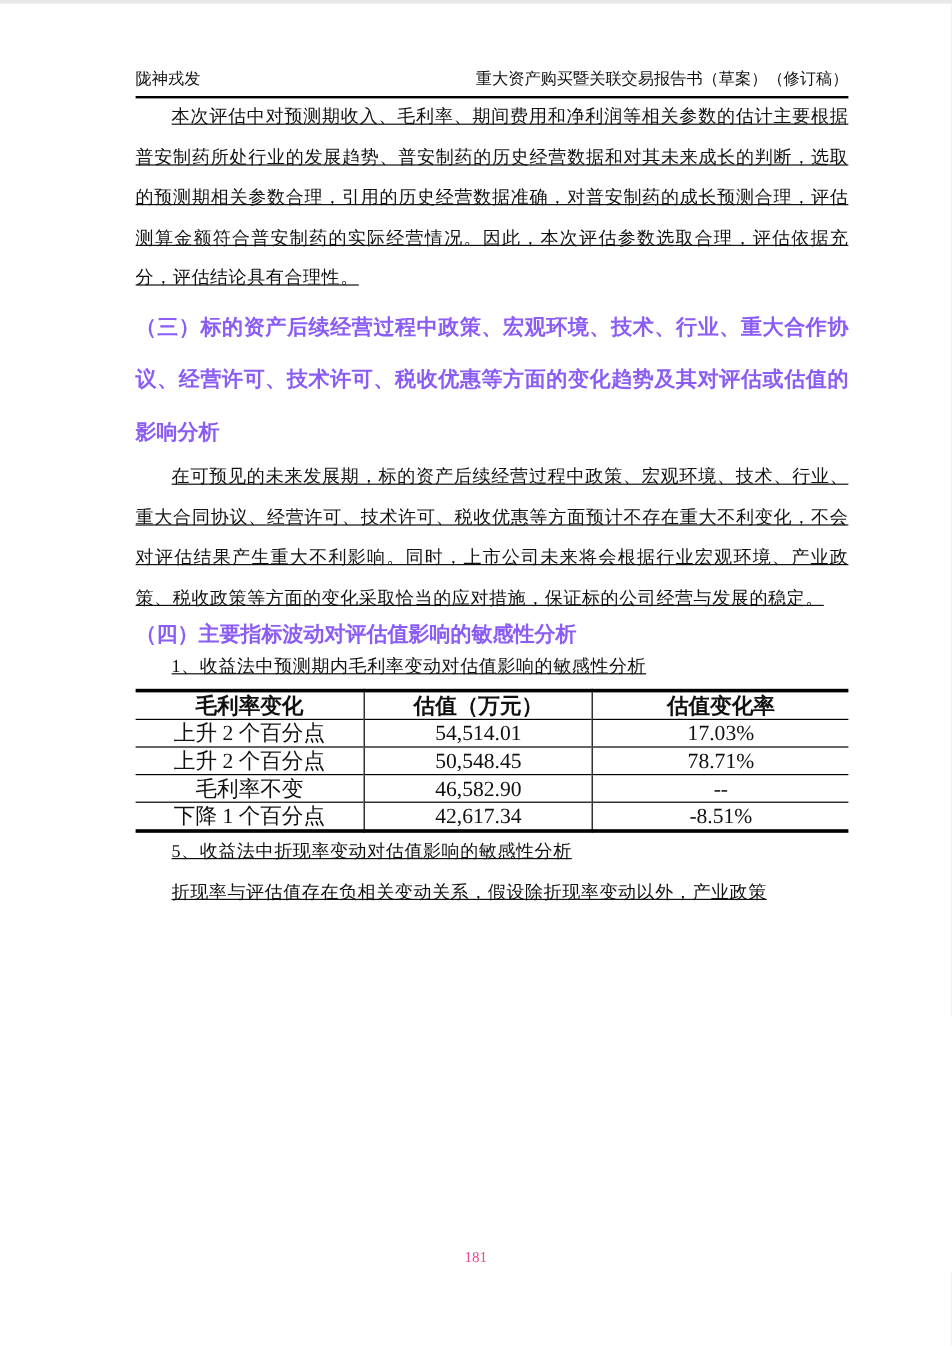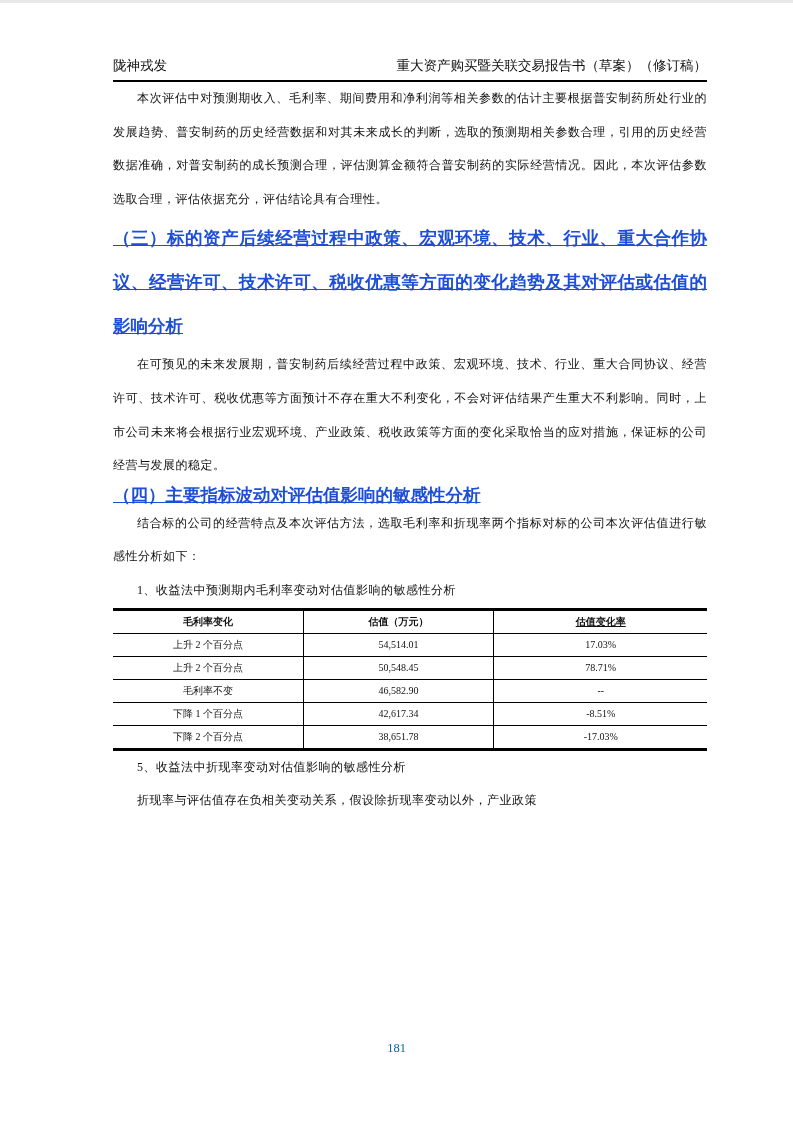--- a/index.html
+++ b/index.html
@@ -24,96 +24,95 @@
     align-items:flex-end;
     padding-top:53px;
     padding-bottom:4px;
     border-bottom:2px solid #000;
     font-size:13.5px;
     line-height:20px;
   }
   .doc-header .right { text-align:center; }
   p.body {
     margin:0;
-    font-size:12px;
+    font-size:15px;
     line-height:33.6px;
     text-align:justify;
     text-indent:2em;
     letter-spacing:0.5px;
+    text-decoration:underline;
   }
   .p1 { margin-top:15px; }
   .p2 { margin-top:0; }
   .p3 { margin-top:16px; }
   .p4 { margin-top:5px; }
   .p5 { margin-top:10px; }
   .p6 { margin-top:14px; }
   .p7 { margin-top:12px; }
   h3.sec {
     margin:0;
     font-family:"Liberation Sans","DejaVu Sans",sans-serif;
     font-weight:bold;
-    color:#1d4ed8;
+    color:#8b5cf6;
     text-align:justify;
-    text-decoration:underline;
   }
   .sec3 { margin-top:7px; font-size:17.5px; line-height:44px; }
   .sec4 { margin-top:5px; font-size:17.5px; line-height:24px; }
   table.sens {
     width:100%;
     margin-top:0;
     border-collapse:collapse;
     border-top:3px solid #000;
     border-bottom:3px solid #000;
     table-layout:fixed;
   }
   table.sens th, table.sens td {
     height:22px;
     padding:0 4px;
     text-align:center;
     vertical-align:middle;
-    font-size:10px;
+    font-size:18px;
     line-height:18px;
     border-top:1.5px solid #000;
   }
   table.sens tr:first-child th { border-top:none; }
   table.sens th {
     font-family:"Liberation Sans","DejaVu Sans",sans-serif;
     font-weight:bold;
   }
   table.sens th + th, table.sens td + td { border-left:1.5px solid #000; }
-  .col1 { width:32%; } .col2 { width:32%; } .col3 { width:36%;text-decoration:underline; }
+  .col1 { width:32%; } .col2 { width:32%; } .col3 { width:36%; }
   .page-footer {
     position:absolute;
     top:1038px; left:0;
     width:100%;
     text-align:center;
     font-size:12.5px;
-    color:#0369a1;
+    color:#ec4899;
   }
 </style>
 </head>
 <body>
 
 <div class="page">
   <div class="content">
 
     <div class="doc-header">
       <span class="left">陇神戎发</span>
       <span class="right">重大资产购买暨关联交易报告书（草案）（修订稿）</span>
     </div>
 
     <p class="body p1">本次评估中对预测期收入、毛利率、期间费用和净利润等相关参数的估计主要根据普安制药所处行业的发展趋势、普安制药的历史经营数据和对其未来成长的判断，选取的预测期相关参数合理，引用的历史经营数据准确，对普安制药的成长预测合理，评估测算金额符合普安制药的实际经营情况。因此，本次评估参数选取合理，评估依据充分，评估结论具有合理性。</p>
 
     <h3 class="sec sec3">（三）标的资产后续经营过程中政策、宏观环境、技术、行业、重大合作协议、经营许可、技术许可、税收优惠等方面的变化趋势及其对评估或估值的影响分析</h3>
 
-    <p class="body p2">在可预见的未来发展期，普安制药后续经营过程中政策、宏观环境、技术、行业、重大合同协议、经营许可、技术许可、税收优惠等方面预计不存在重大不利变化，不会对评估结果产生重大不利影响。同时，上市公司未来将会根据行业宏观环境、产业政策、税收政策等方面的变化采取恰当的应对措施，保证标的公司经营与发展的稳定。</p>
+    <p class="body p2">在可预见的未来发展期，标的资产后续经营过程中政策、宏观环境、技术、行业、重大合同协议、经营许可、技术许可、税收优惠等方面预计不存在重大不利变化，不会对评估结果产生重大不利影响。同时，上市公司未来将会根据行业宏观环境、产业政策、税收政策等方面的变化采取恰当的应对措施，保证标的公司经营与发展的稳定。</p>
 
     <h3 class="sec sec4">（四）主要指标波动对评估值影响的敏感性分析</h3>
 
-    <p class="body p3">结合标的公司的经营特点及本次评估方法，选取毛利率和折现率两个指标对标的公司本次评估值进行敏感性分析如下：</p>
 
     <p class="body p4">1、收益法中预测期内毛利率变动对估值影响的敏感性分析</p>
 
 
     <table class="sens">
       <thead>
         <tr>
           <th class="col1">毛利率变化</th>
           <th class="col2">估值（万元）</th>
           <th class="col3">估值变化率</th>
@@ -133,25 +132,20 @@
           <tr>
             <td>毛利率不变</td>
             <td>46,582.90</td>
             <td>--</td>
           </tr>
           <tr>
             <td>下降 1 个百分点</td>
             <td>42,617.34</td>
             <td>-8.51%</td>
           </tr>
-          <tr>
-            <td>下降 2 个百分点</td>
-            <td>38,651.78</td>
-            <td>-17.03%</td>
-          </tr>
         </tbody>
     </table>
 
     <p class="body p6">5、收益法中折现率变动对估值影响的敏感性分析</p>
 
     <p class="body p7">折现率与评估值存在负相关变动关系，假设除折现率变动以外，产业政策</p>
 
   </div>
 
   <div class="page-footer">181</div>

